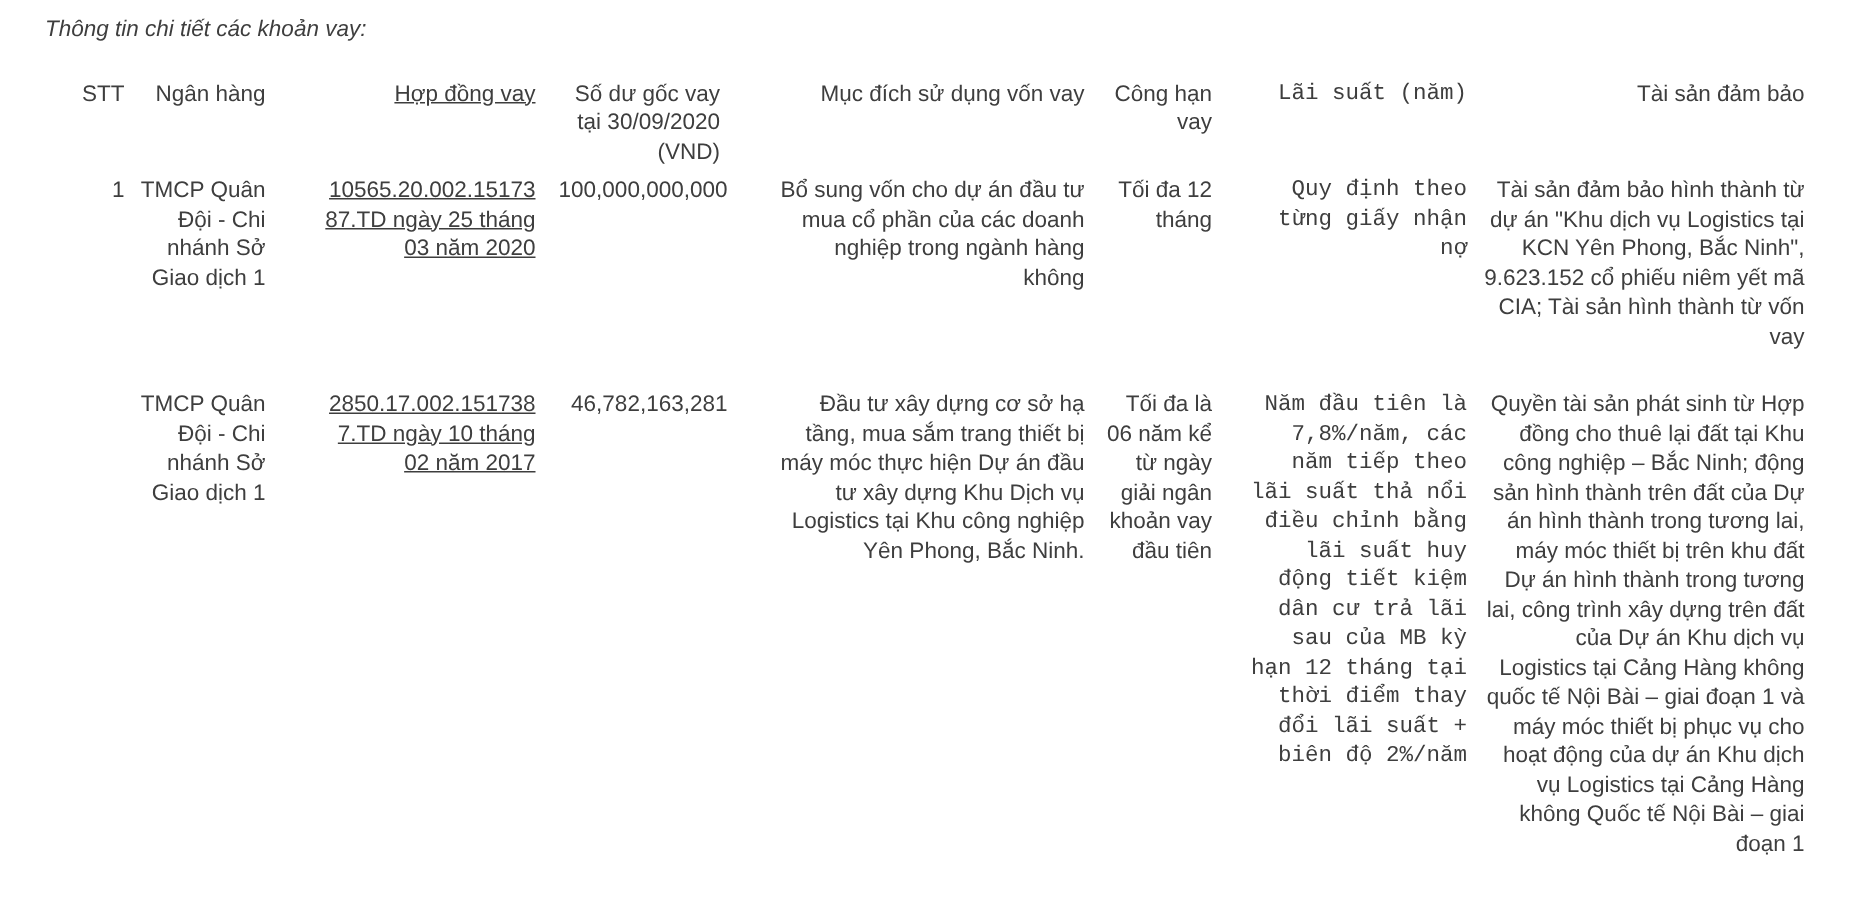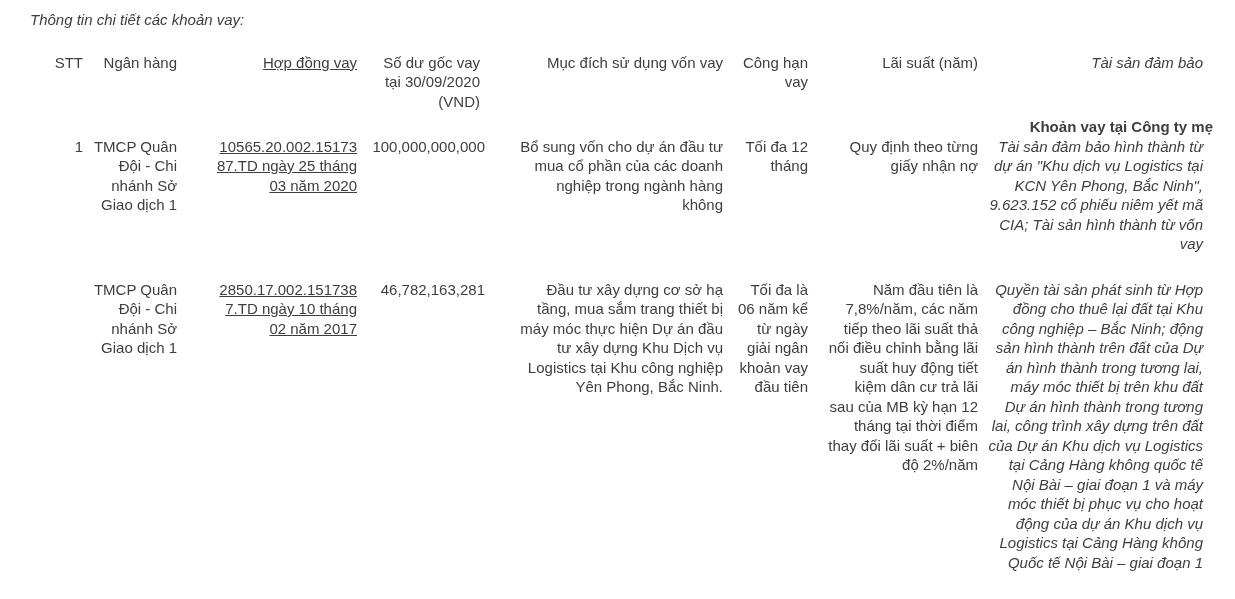--- a/index.html
+++ b/index.html
@@ -34,22 +34,22 @@
     padding: 0;
     word-wrap: break-word;
   }
   thead th { padding-bottom: 6px; }
   .c-bank     { padding-right: 30px; }
   .c-contract { padding-right: 8px; text-decoration: underline; }
   .c-balance  { text-align: right; padding-right: 28px; margin-top: 44px; }
   th.c-balance{ padding-right: 33px; }
   .c-purpose  { padding-right: 12px; }
   .c-term     { padding-right: 20px; }
-  .c-rate     { padding-right: 10px; }
-  .c-asset    { padding-right: 10px; font-style: italic; }
+  .c-rate     { padding-right: 10px; font-family: Liberation Mono, monospace; }
+  .c-asset    { padding-right: 10px; }
   td.section-cell { font-weight: bold; }
   tr.loan-row-1 td { padding-bottom: 26px; }
 </style>
 </head>
 <body>
 
 <p class="title">Thông tin chi tiết các khoản vay:</p>
 
 <table class="loans">
   <colgroup>
@@ -68,23 +68,20 @@
       <th class="c-bank">Ngân hàng</th>
       <th class="c-contract">Hợp đồng vay</th>
       <th class="c-balance">Số dư gốc vay tại 30/09/2020 (VND)</th>
       <th class="c-purpose">Mục đích sử dụng vốn vay</th>
       <th class="c-term">Công hạn vay</th>
       <th class="c-rate">Lãi suất (năm)</th>
       <th class="c-asset">Tài sản đảm bảo</th>
     </tr>
   </thead>
   <tbody>
-    <tr>
-      <td colspan="8" class="section-cell">Khoản vay tại Công ty mẹ</td>
-    </tr>
     <tr class="loan-row-1">
       <td class="c-stt">1</td>
       <td class="c-bank">TMCP Quân Đội - Chi nhánh Sở Giao dịch 1</td>
       <td class="c-contract">10565.20.002.15173 87.TD ngày 25 tháng 03 năm 2020</td>
       <td class="c-balance">100,000,000,000</td>
       <td class="c-purpose">Bổ sung vốn cho dự án đầu tư mua cổ phần của các doanh nghiệp trong ngành hàng không</td>
       <td class="c-term">Tối đa 12 tháng</td>
       <td class="c-rate">Quy định theo từng giấy nhận nợ</td>
       <td class="c-asset">Tài sản đảm bảo hình thành từ dự án "Khu dịch vụ Logistics tại KCN Yên Phong, Bắc Ninh", 9.623.152 cổ phiếu niêm yết mã CIA; Tài sản hình thành từ vốn vay</td>
     </tr>

